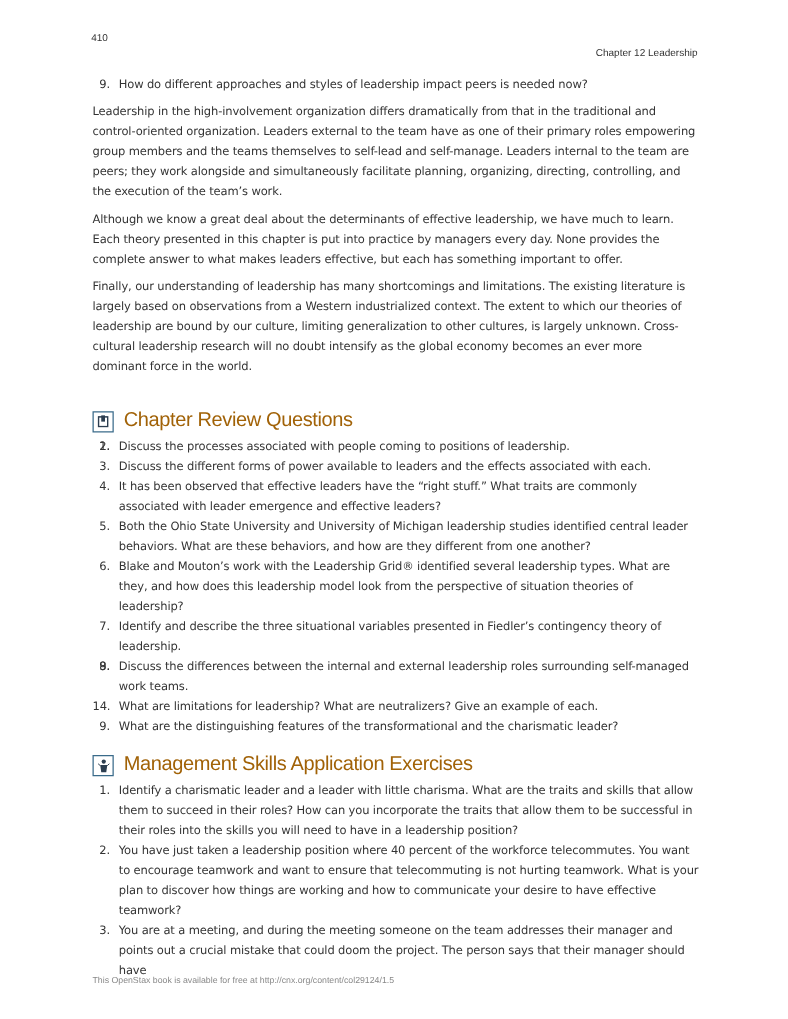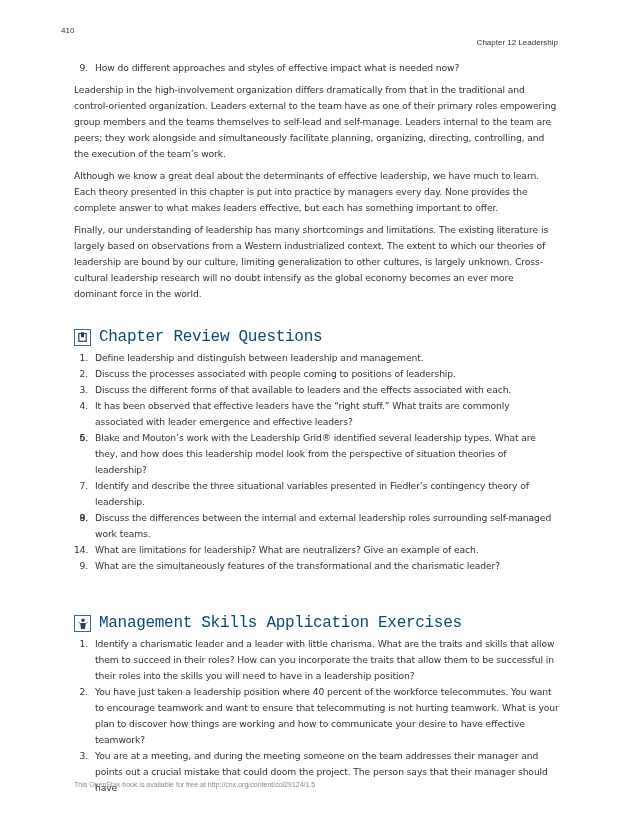--- a/index.html
+++ b/index.html
@@ -1,75 +1,75 @@
 <!DOCTYPE html>
 <html><head>
   <meta charset="utf-8">
   <style>
     html, body { margin: 0; padding: 0; background: #ffffff; }
     body { width: 630px; height: 815px; position: relative; overflow: hidden; font-family: "DejaVu Sans", sans-serif; color: #333333; }
     .header { position: absolute; top: 26px; left: 61px; right: 72px; font-family: "Liberation Sans", sans-serif; font-size: 8px; color: #333; }
-    .header .pn { position: absolute; left: 0; top: 0; }
+    .header .pn { position: absolute; left: 12px; top: 0; }
     .header .ch { position: absolute; right: 0; top: 12px; }
     .content { position: absolute; top: 60px; left: 74px; width: 486px; font-size: 9.2px; line-height: 16px; letter-spacing: -0.1px; }
     p { margin: 0 2px 6px 0; }
     ol { margin: 0; padding: 0; list-style: none; }
     li { position: relative; padding-left: 21px; }
     li .num { position: absolute; left: 0; width: 14px; text-align: right; }
     .top-list li { padding-left: 21px; margin-left: 0; }
     .section-head { display: flex; align-items: center; margin: 22px 0 2px 0; height: 22px; }
     .icon-box { width: 17px; height: 17px; border: 1.5px solid #3a6b8a; box-sizing: border-box; display: flex; align-items: center; justify-content: center; margin-right: 8px; }
-    .section-title { font-family: Liberation Mono, monospace; font-size: 16px; color: #0c4a6e; letter-spacing: -0.3px; }
+    .section-title { font-family: Liberation Sans, sans-serif; font-size: 16px; color: #a16207; letter-spacing: -0.3px; }
     .list-block li { padding-left: 21px; }
     .footer { position: absolute; top: 781px; left: 74px; font-family: "Liberation Sans", sans-serif; font-size: 7px; color: #888; }
   </style>
 </head>
 <body>
 
 <div class="header">
   <span class="pn">410</span>
   <span class="ch">Chapter 12 Leadership</span>
 </div>
 
 <div class="content">
   <ol class="top-list">
     <li style="margin-bottom:6px; padding-left:21px;">
       <span class="num" style="left:0;">9.</span>
-      <span>How do different approaches and styles of effective impact what is needed now?</span>
+      <span>How do different approaches and styles of leadership impact peers is needed now?</span>
     </li>
   </ol>
 
   <p>Leadership in the high-involvement organization differs dramatically from that in the traditional and control-oriented organization. Leaders external to the team have as one of their primary roles empowering group members and the teams themselves to self-lead and self-manage. Leaders internal to the team are peers; they work alongside and simultaneously facilitate planning, organizing, directing, controlling, and the execution of the team’s work.</p>
   <p>Although we know a great deal about the determinants of effective leadership, we have much to learn. Each theory presented in this chapter is put into practice by managers every day. None provides the complete answer to what makes leaders effective, but each has something important to offer.</p>
   <p>Finally, our understanding of leadership has many shortcomings and limitations. The existing literature is largely based on observations from a Western industrialized context. The extent to which our theories of leadership are bound by our culture, limiting generalization to other cultures, is largely unknown. Cross-cultural leadership research will no doubt intensify as the global economy becomes an ever more dominant force in the world.</p>
 
   <div class="section-head" style="margin-top:24px;">
     <span class="icon-box">
       <svg width="9" height="10" viewBox="0 0 9 10">
           <rect x="0.8" y="1.5" width="7.4" height="7.8" fill="none" stroke="#2c3e50" stroke-width="1.2"></rect>
           <rect x="3" y="0.3" width="3" height="5" fill="#2c3e50"></rect>
         </svg>
     </span>
     <span class="section-title">Chapter Review Questions</span>
   </div>
   <ol class="list-block">
-    <li><span class="num">1.</span><span>Define leadership and distinguish between leadership and management.</span></li>
+    <li><span class="num">1.</span></li>
     <li><span class="num">2.</span><span>Discuss the processes associated with people coming to positions of leadership.</span></li>
-    <li><span class="num">3.</span><span>Discuss the different forms of that available to leaders and the effects associated with each.</span></li>
+    <li><span class="num">3.</span><span>Discuss the different forms of power available to leaders and the effects associated with each.</span></li>
     <li><span class="num">4.</span><span>It has been observed that effective leaders have the “right stuff.” What traits are commonly associated with leader emergence and effective leaders?</span></li>
-    <li><span class="num">5.</span></li>
+    <li><span class="num">5.</span><span>Both the Ohio State University and University of Michigan leadership studies identified central leader behaviors. What are these behaviors, and how are they different from one another?</span></li>
     <li><span class="num">6.</span><span>Blake and Mouton’s work with the Leadership Grid® identified several leadership types. What are they, and how does this leadership model look from the perspective of situation theories of leadership?</span></li>
     <li><span class="num">7.</span><span>Identify and describe the three situational variables presented in Fiedler’s contingency theory of leadership.</span></li>
     <li><span class="num">8.</span></li>
     <li><span class="num">9.</span><span>Discuss the differences between the internal and external leadership roles surrounding self-managed work teams.</span></li>
     <li><span class="num">14.</span><span>What are limitations for leadership? What are neutralizers? Give an example of each.</span></li>
-    <li><span class="num">9.</span><span>What are the simultaneously features of the transformational and the charismatic leader?</span></li>
+    <li><span class="num">9.</span><span>What are the distinguishing features of the transformational and the charismatic leader?</span></li>
   </ol>
 
-  <div class="section-head" style="margin-top:38px;">
+  <div class="section-head" style="margin-top:11px;">
     <span class="icon-box">
       <svg width="10" height="11" viewBox="0 0 10 11">
           <circle cx="5" cy="2.2" r="1.7" fill="#2c3e50"></circle>
           <path d="M2.2 5 L7.8 5 L7 11 L3 11 Z" fill="#2c3e50"></path>
           <line x1="0.5" y1="4" x2="2.2" y2="5.5" stroke="#2c3e50" stroke-width="0.8"></line>
           <line x1="9.5" y1="4" x2="7.8" y2="5.5" stroke="#2c3e50" stroke-width="0.8"></line>
         </svg>
     </span>
     <span class="section-title">Management Skills Application Exercises</span>
   </div>

